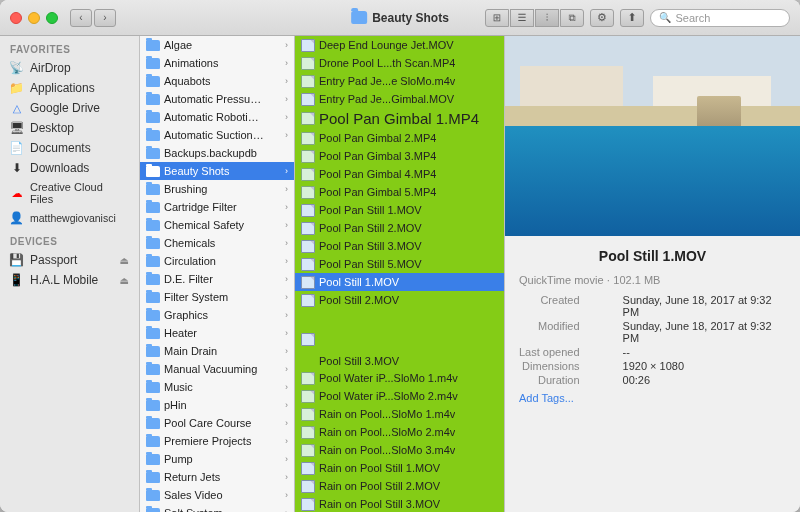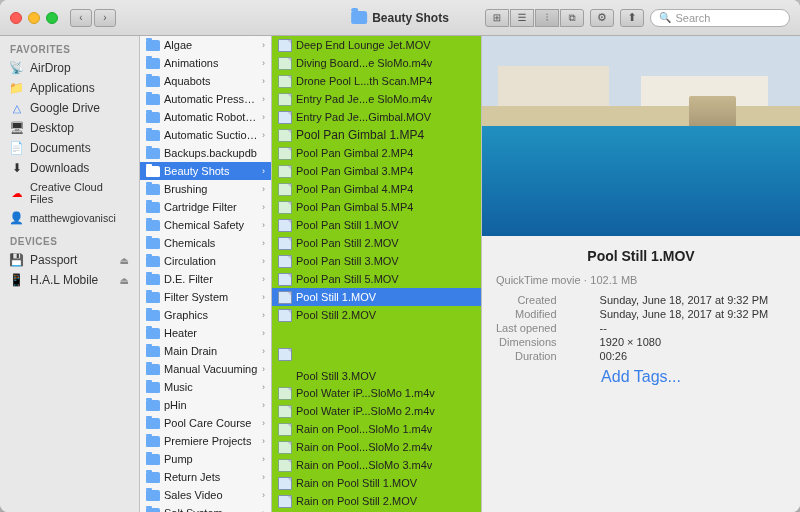--- a/index.html
+++ b/index.html
@@ -184,21 +184,21 @@
       margin-left: auto;
       font-size: 10px;
       color: #888;
     }
     .panels {
       display: flex;
       flex: 1;
       overflow: hidden;
     }
     .column-panel {
-      width: 132px;
+      width: 155px;
       border-right: 1px solid #c0c0c0;
       overflow-y: auto;
       background: #f6f6f6;
       flex-shrink: 0;
     }
     .column-panel2 {
       width: 210px;
       border-right: 1px solid #c0c0c0;
       overflow-y: auto;
       background: #84cc16;
@@ -373,22 +373,21 @@
       color: #888;
       text-align: right;
       white-space: nowrap;
     }
     .meta-value {
       color: #333;
       padding-left: 35px;
     }
     .add-tags {
       color: #3a7fe8;
-      font-size: 16px;
-      text-align: center;
+      font-size: 11px;
       margin-top: 8px;
       cursor: pointer;
     }
     ::-webkit-scrollbar { width: 6px; }
     ::-webkit-scrollbar-track { background: transparent; }
     ::-webkit-scrollbar-thumb { background: #b0b0b0; border-radius: 3px; }
   </style>
 </head>
 <body>
 
@@ -615,37 +614,33 @@
           </div>
         </div>
 
       <div class="column-panel2" id="col2">
           <div class="col-item">
             <div class="file-icon mov-icon"></div>
             <span style="font-size: 11px; overflow: hidden; white-space: nowrap; text-overflow: ellipsis; max-width: 170px;">Deep End Lounge Jet.MOV</span>
           </div>
           <div class="col-item">
             <div class="file-icon mp4-icon"></div>
-            <span style="font-size: 11px; overflow: hidden; white-space: nowrap; text-overflow: ellipsis; max-width: 170px;">Diving Board...e SloMo.m4v</span>
-          </div>
-          <div class="col-item">
-            <div class="file-icon mp4-icon"></div>
             <span style="font-size: 11px; overflow: hidden; white-space: nowrap; text-overflow: ellipsis; max-width: 170px;">Drone Pool L...th Scan.MP4</span>
           </div>
           <div class="col-item">
             <div class="file-icon mp4-icon"></div>
             <span style="font-size: 11px; overflow: hidden; white-space: nowrap; text-overflow: ellipsis; max-width: 170px;">Entry Pad Je...e SloMo.m4v</span>
           </div>
           <div class="col-item">
             <div class="file-icon mov-icon"></div>
             <span style="font-size: 11px; overflow: hidden; white-space: nowrap; text-overflow: ellipsis; max-width: 170px;">Entry Pad Je...Gimbal.MOV</span>
           </div>
           <div class="col-item">
             <div class="file-icon mp4-icon"></div>
-            <span style="font-size: 12px; overflow: hidden; white-space: nowrap; text-overflow: ellipsis; max-width: 170px;">Pool Pan Gimbal 1.MP4</span>
+            <span style="font-size: 15px; overflow: hidden; white-space: nowrap; text-overflow: ellipsis; max-width: 170px;">Pool Pan Gimbal 1.MP4</span>
           </div>
           <div class="col-item">
             <div class="file-icon mp4-icon"></div>
             <span style="font-size: 11px; overflow: hidden; white-space: nowrap; text-overflow: ellipsis; max-width: 170px;">Pool Pan Gimbal 2.MP4</span>
           </div>
           <div class="col-item">
             <div class="file-icon mp4-icon"></div>
             <span style="font-size: 11px; overflow: hidden; white-space: nowrap; text-overflow: ellipsis; max-width: 170px;">Pool Pan Gimbal 3.MP4</span>
           </div>
           <div class="col-item">

